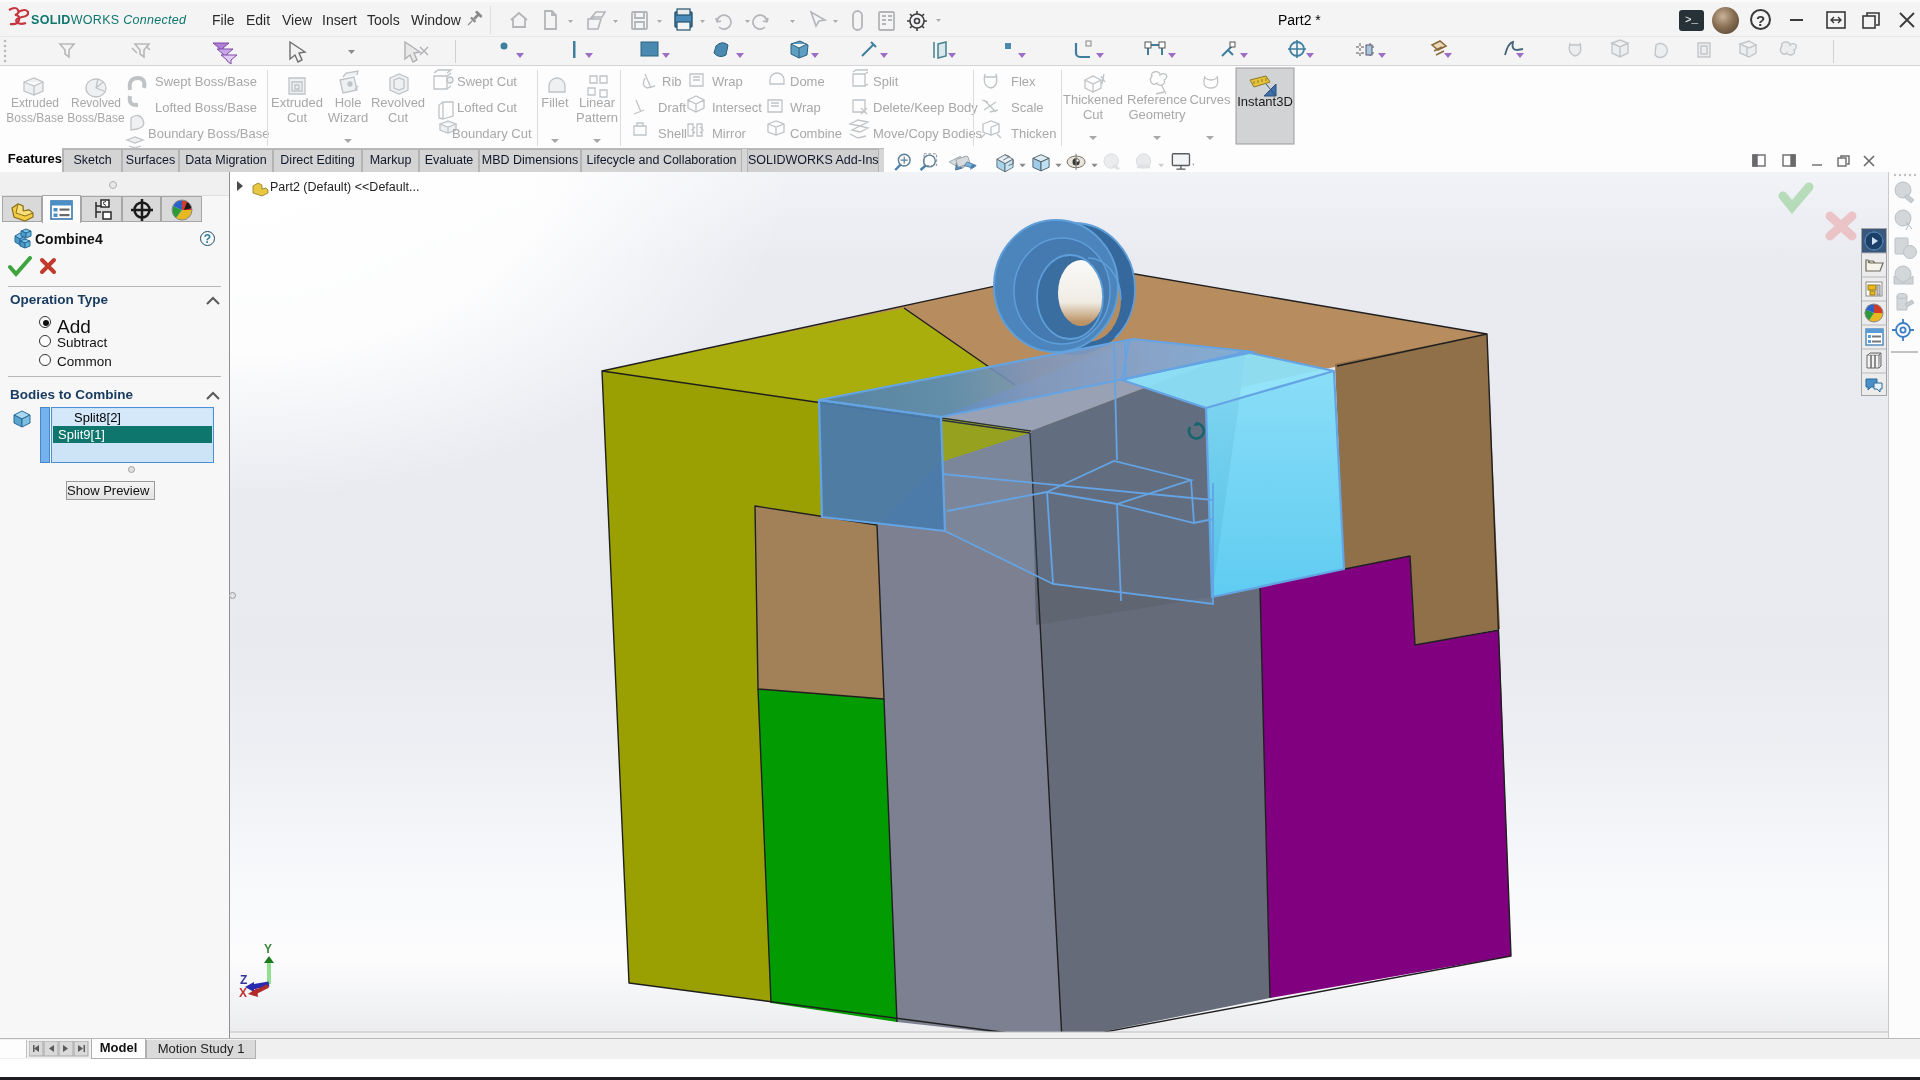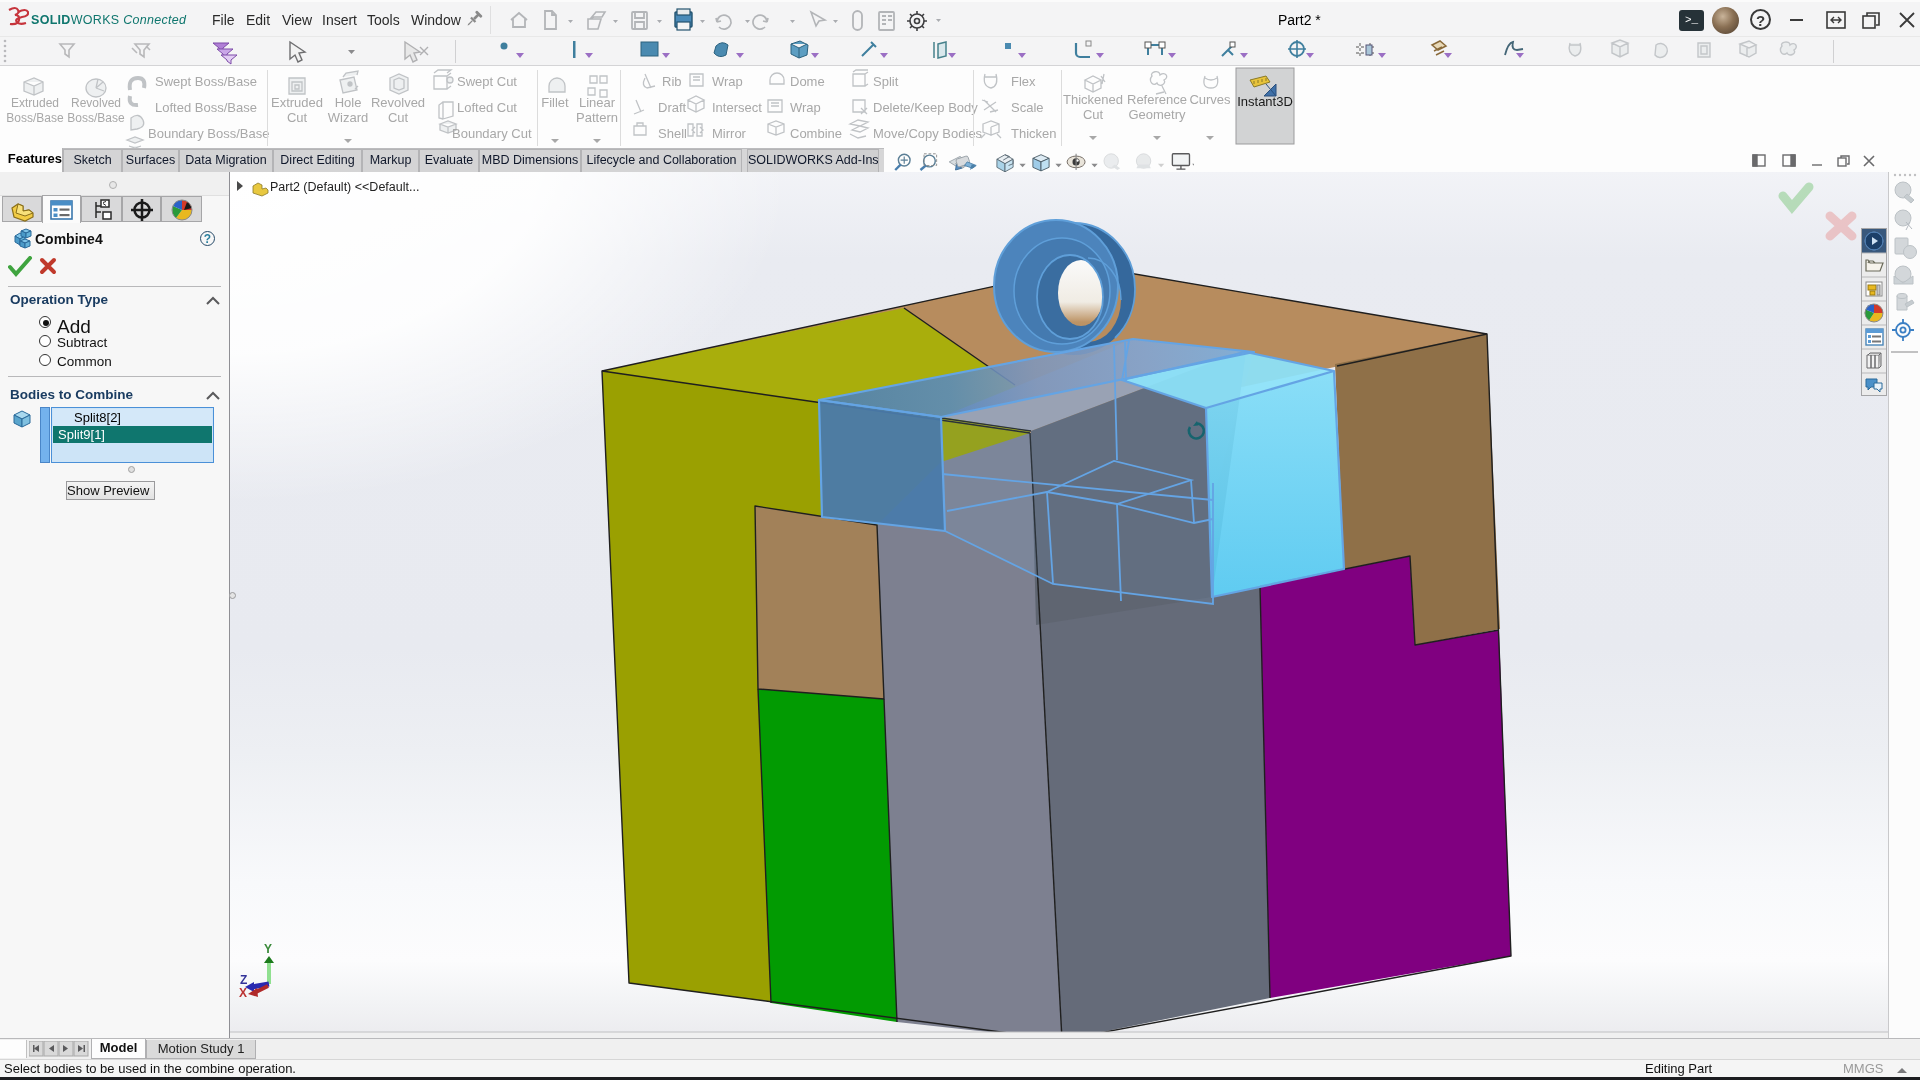--- a/index.html
+++ b/index.html
@@ -631,22 +631,14 @@
         <path d="M25 4 l-5 3.5 5 3.5 z"></path>
         <path d="M34 4 l5 3.5 -5 3.5 z"></path>
         <path d="M49 4 l5 3.5 -5 3.5 z"></path>
             <rect x="54.5" y="4" width="1.5" height="7"></rect>
           </g>
       </g>
     </svg>
     <div class="abs" style="left:91px;top:0px;width:55px;height:20px;background:#fdfdfd;border:1px solid #b0b0b2;border-top:none;font-size:13px;font-weight:bold;color:#111;text-align:center;line-height:18px">Model</div>
     <div class="abs" style="left:146px;top:1px;width:110px;height:19px;background:#dadada;border:1px solid #b0b0b2;border-top:none;font-size:13px;color:#222;text-align:center;line-height:17px">Motion Study 1</div>
   </div>
-  <div id="statusbar">
-    <div class="abs" style="left:4px;top:1px;">Select bodies to be used in the combine operation.</div>
-    <div class="abs" style="left:1645px;top:1px;">Editing Part</div>
-    <div class="abs" style="left:1843px;top:1px;color:#9a9a9a">MMGS</div>
-    <svg class="abs" style="left:1896px;top:6px" width="12" height="8" viewBox="0 0 12 8">
-        <path d="M1 7 l5 -5 5 5 z" fill="#7a7a7c"></path>
-      </svg>
-  </div>
   <div id="blackstrip"></div>
 </div>
 
 </body></html>

